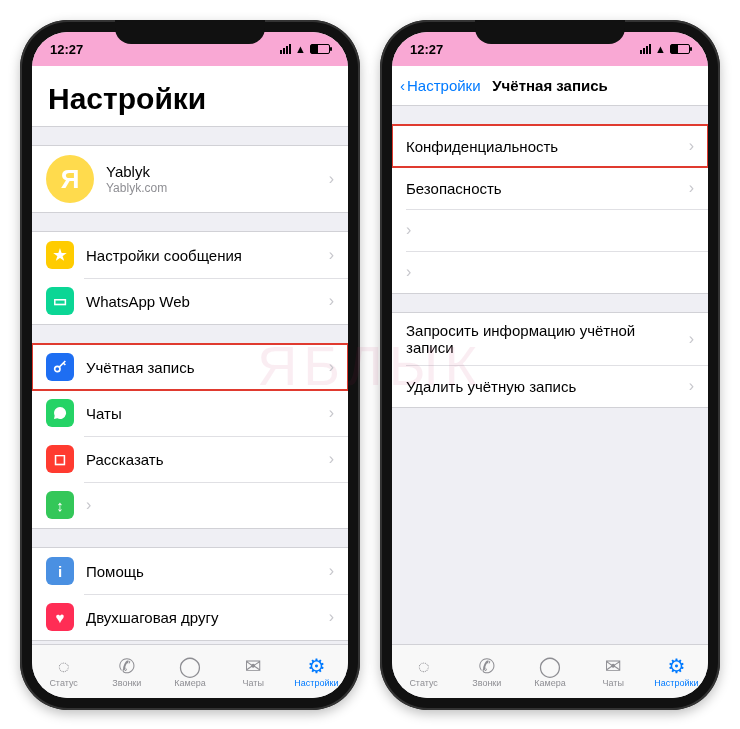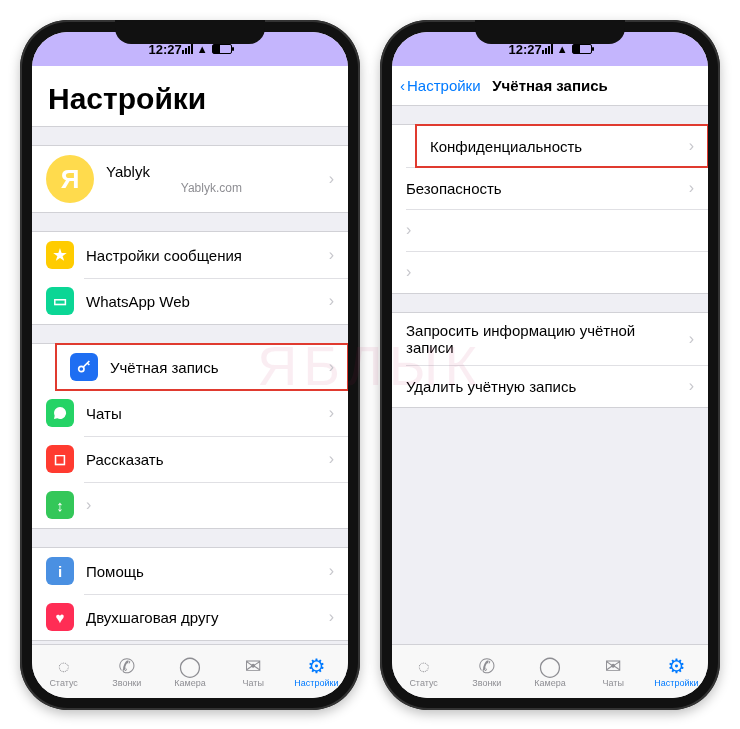--- a/index.html
+++ b/index.html
@@ -12,22 +12,22 @@
   }
   .screen {
     width: 100%; height: 100%; background: #efeff4; border-radius: 36px; overflow: hidden; position: relative;
     display: flex; flex-direction: column;
   }
   .notch {
     position: absolute; top: 0; left: 50%; transform: translateX(-50%);
     width: 150px; height: 24px; background: #111; border-bottom-left-radius: 16px; border-bottom-right-radius: 16px; z-index: 10;
   }
   .statusbar {
-    height: 34px; display: flex; justify-content: center; align-items: center; padding: 0 18px;
-    font-size: 13px; font-weight: 600; color: #000; background: #c4b5fd;
+    height: 34px; display: flex; justify-content: space-between; align-items: center; padding: 0 18px;
+    font-size: 13px; font-weight: 600; color: #000; background: #f9a8d4;
   }
   .statusbar .right { display: flex; gap: 4px; align-items: center; }
   .sig { display:inline-flex; align-items:flex-end; gap:1px; }
   .sig i { width:2px; background:#000; display:inline-block; }
   .sig i:nth-child(1){height:4px} .sig i:nth-child(2){height:6px} .sig i:nth-child(3){height:8px} .sig i:nth-child(4){height:10px}
   .batt { width:20px; height:10px; border:1px solid #000; border-radius:2px; position:relative; }
   .batt::after { content:""; position:absolute; right:-3px; top:2px; width:2px; height:4px; background:#000; border-radius:1px; }
   .batt i { display:block; width:40%; height:100%; background:#000; }
   .wifi { font-size: 11px; }
 
@@ -47,23 +47,23 @@
   }
   .row + .row::before {
     content:""; position:absolute; left:52px; right:0; top:0; height:1px; background:#e0e0e4;
   }
   .row.noicon + .row.noicon::before { left:14px; }
   .row .icon {
     width:28px; height:28px; border-radius:6px; display:flex; align-items:center; justify-content:center; color:#fff; flex:0 0 28px;
     font-size:15px; font-weight:700;
   }
   .row .txt { flex:1; font-size:15px; color:#000; }
-  .row .sub { font-size:12px; color:#8e8e93; margin-top:1px;text-align:center; }
+  .row .sub { font-size:12px; color:#8e8e93; margin-top:1px; }
   .row .chev { color:#c7c7cc; font-size:16px; }
-  .row.highlight { outline:2px solid #e03a2f; outline-offset:-1px; z-index:2;margin-left:24px; }
+  .row.highlight { outline:2px solid #e03a2f; outline-offset:-1px; z-index:2; }
 
   .profile .icon { width:48px; height:48px; border-radius:24px; font-size:26px; flex:0 0 48px; }
 
   .tabbar {
     background:#f8f8f8; border-top:1px solid #d1d1d6; height:54px; display:flex;
   }
   .tab { flex:1; display:flex; flex-direction:column; align-items:center; justify-content:center; gap:2px; font-size:9px; color:#8e8e93; }
   .tab.active { color:#007aff; }
   .tab .ticon { font-size:20px; line-height:1; }
 

